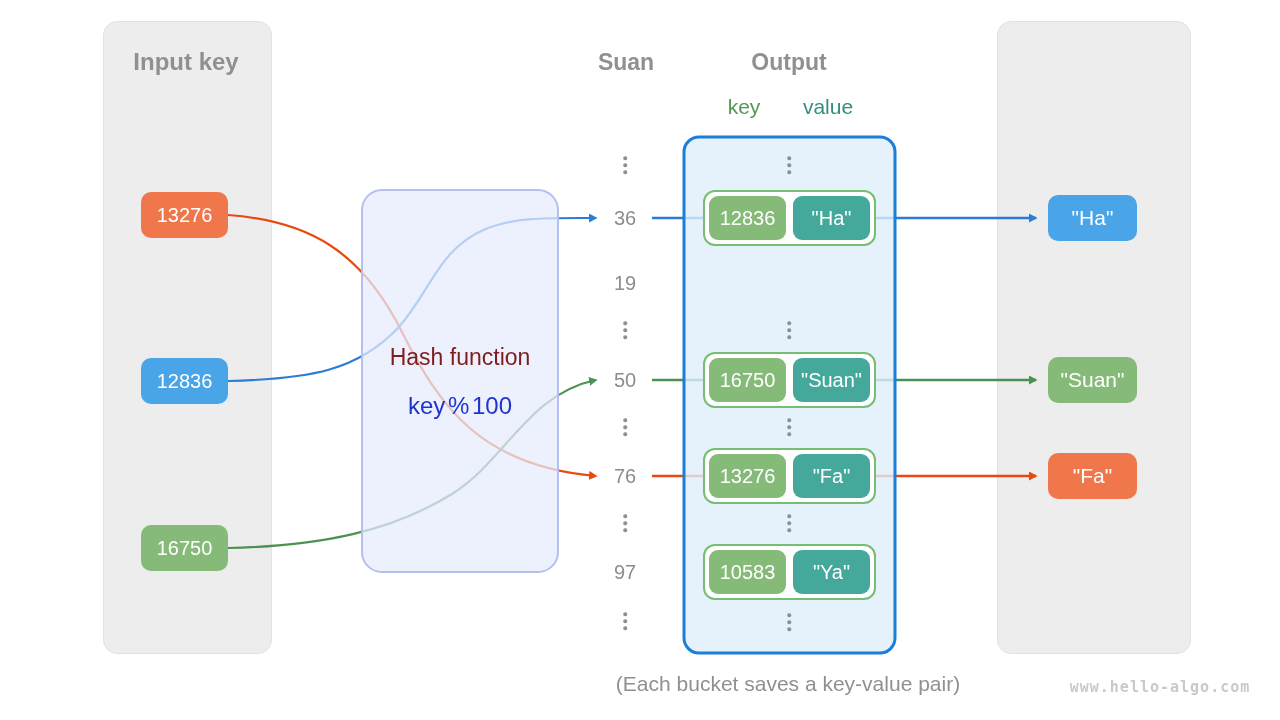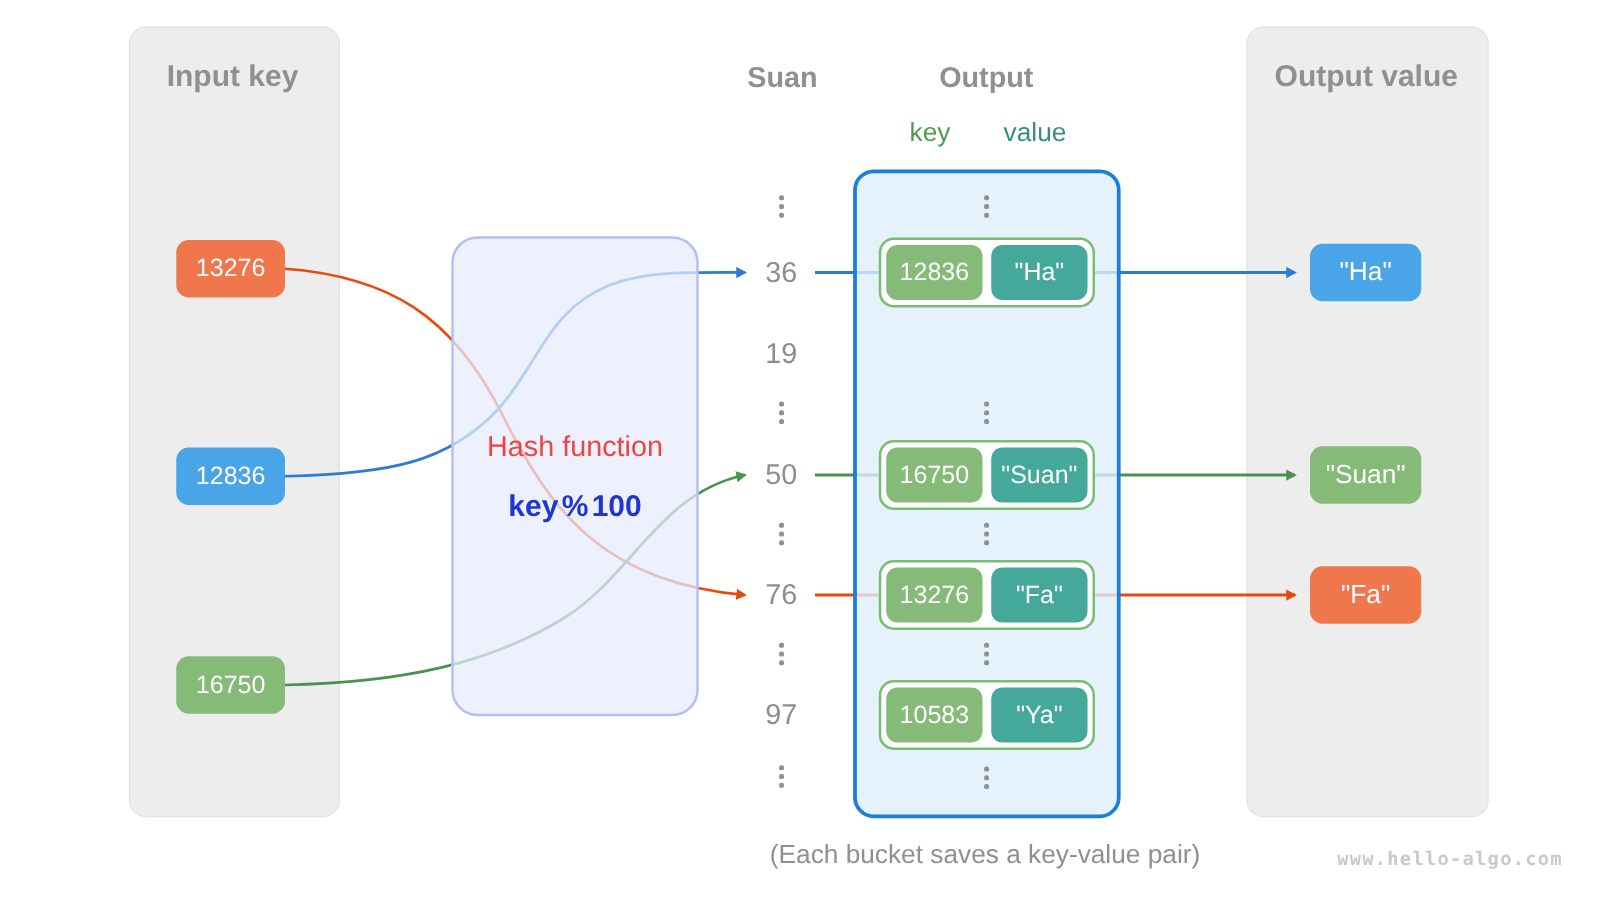--- a/index.html
+++ b/index.html
@@ -16,24 +16,24 @@
   .layer3{position:absolute;left:0;top:0;width:100%;height:100%;z-index:3;pointer-events:none;}
   .layer1{z-index:1;}
 
   .keybox{position:absolute;width:87px;height:46px;border-radius:10px;color:#ffffff;
           font-size:20px;font-weight:500;display:flex;align-items:center;justify-content:center;}
   .orange{background:#f0774c;}
   .blue{background:#49a4e8;}
   .green{background:#85ba78;}
   .teal{background:#44a89b;}
 
-  .hash-title{position:absolute;transform:translate(-50%,-50%);font-size:23px;color:#ef4444;white-space:nowrap;}
-  .hash-formula{position:absolute;transform:translate(-50%,-50%);font-size:24px;font-weight:700;color:#1f35cf;word-spacing:-4px;white-space:nowrap;}
+  .hash-title{position:absolute;transform:translate(-50%,-50%);font-size:23px;color:#7f1d1d;white-space:nowrap;}
+  .hash-formula{position:absolute;transform:translate(-50%,-50%);font-size:24px;font-weight:400;color:#1f35cf;word-spacing:-4px;white-space:nowrap;}
 
-  .idx{position:absolute;transform:translate(-50%,-50%);font-size:23px;color:#8d8d8d;white-space:nowrap;}
+  .idx{position:absolute;transform:translate(-50%,-50%);font-size:20px;color:#8d8d8d;white-space:nowrap;}
   .vdots{position:absolute;transform:translate(-50%,-50%);display:flex;flex-direction:column;gap:3.5px;}
   .vdots i{width:3.5px;height:3.5px;border-radius:50%;background:#8f8f8f;}
 
   .bucket{position:absolute;left:703px;width:173px;height:56px;background:#ffffff;
           border:2px solid #77bd74;border-radius:12px;box-sizing:border-box;
           display:flex;gap:7px;padding:4px;}
   .bucket .cell{flex:1;border-radius:9px;color:#ffffff;font-size:20px;font-weight:500;
           display:flex;align-items:center;justify-content:center;}
 
   .outbox{position:absolute;left:1048px;width:89px;height:46px;border-radius:10px;color:#ffffff;
@@ -73,21 +73,20 @@
     <path d="M 652 218 H 1036" fill="none" stroke="#2b7cd4" stroke-width="2.5" marker-end="url(#arrBlue)"></path>
     <path d="M 652 380 H 1036" fill="none" stroke="#4b9151" stroke-width="2.5" marker-end="url(#arrGreen)"></path>
     <path d="M 652 476 H 1036" fill="none" stroke="#e8490f" stroke-width="2.5" marker-end="url(#arrOrange)"></path>
 
     <rect x="684" y="137" width="211" height="516" rx="15" fill="rgba(222,237,250,0.8)" stroke="#1b7ed9" stroke-width="3"></rect>
   </svg>
 
   <div class="layer3">
 
     <div class="panel-title" style="left:186px;top:62px;">Input key</div>
-    <div class="panel-title" style="left:1093px;top:62px;">Output value</div>
 
     <div class="col-title" style="left:626px;top:62px;">Suan</div>
     <div class="col-title" style="left:789px;top:62px;">Output</div>
     <div class="sub-label" style="left:744px;top:107px;color:#519a52;">key</div>
     <div class="sub-label" style="left:828px;top:107px;color:#338f7e;">value</div>
 
     <div class="keybox orange" style="left:141px;top:192px;">13276</div>
     <div class="keybox blue" style="left:141px;top:358px;">12836</div>
     <div class="keybox green" style="left:141px;top:525px;">16750</div>
 

